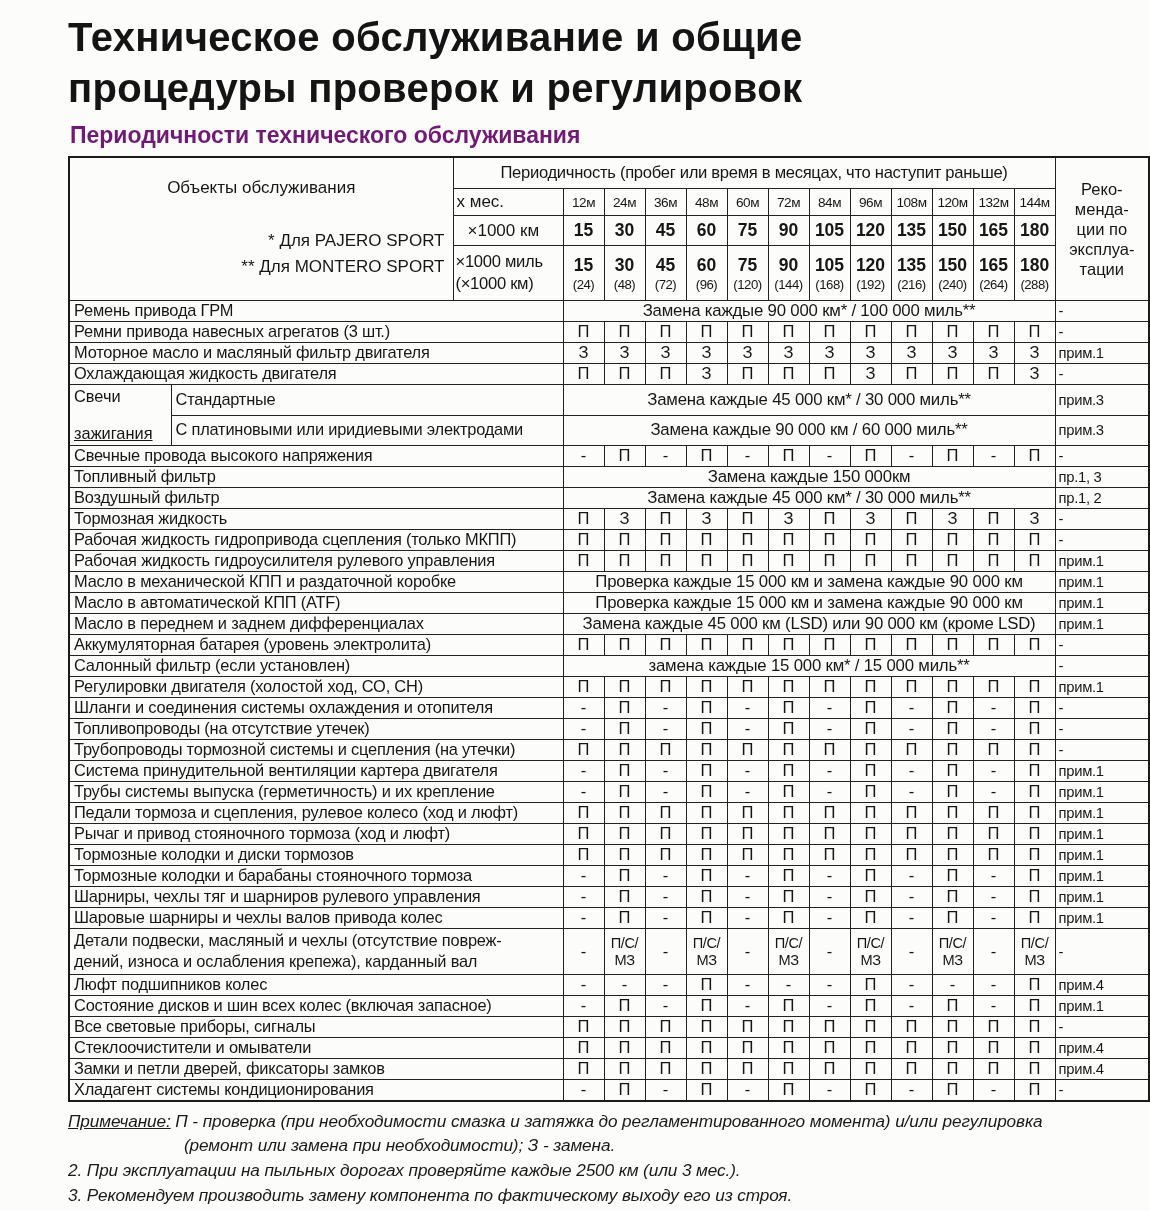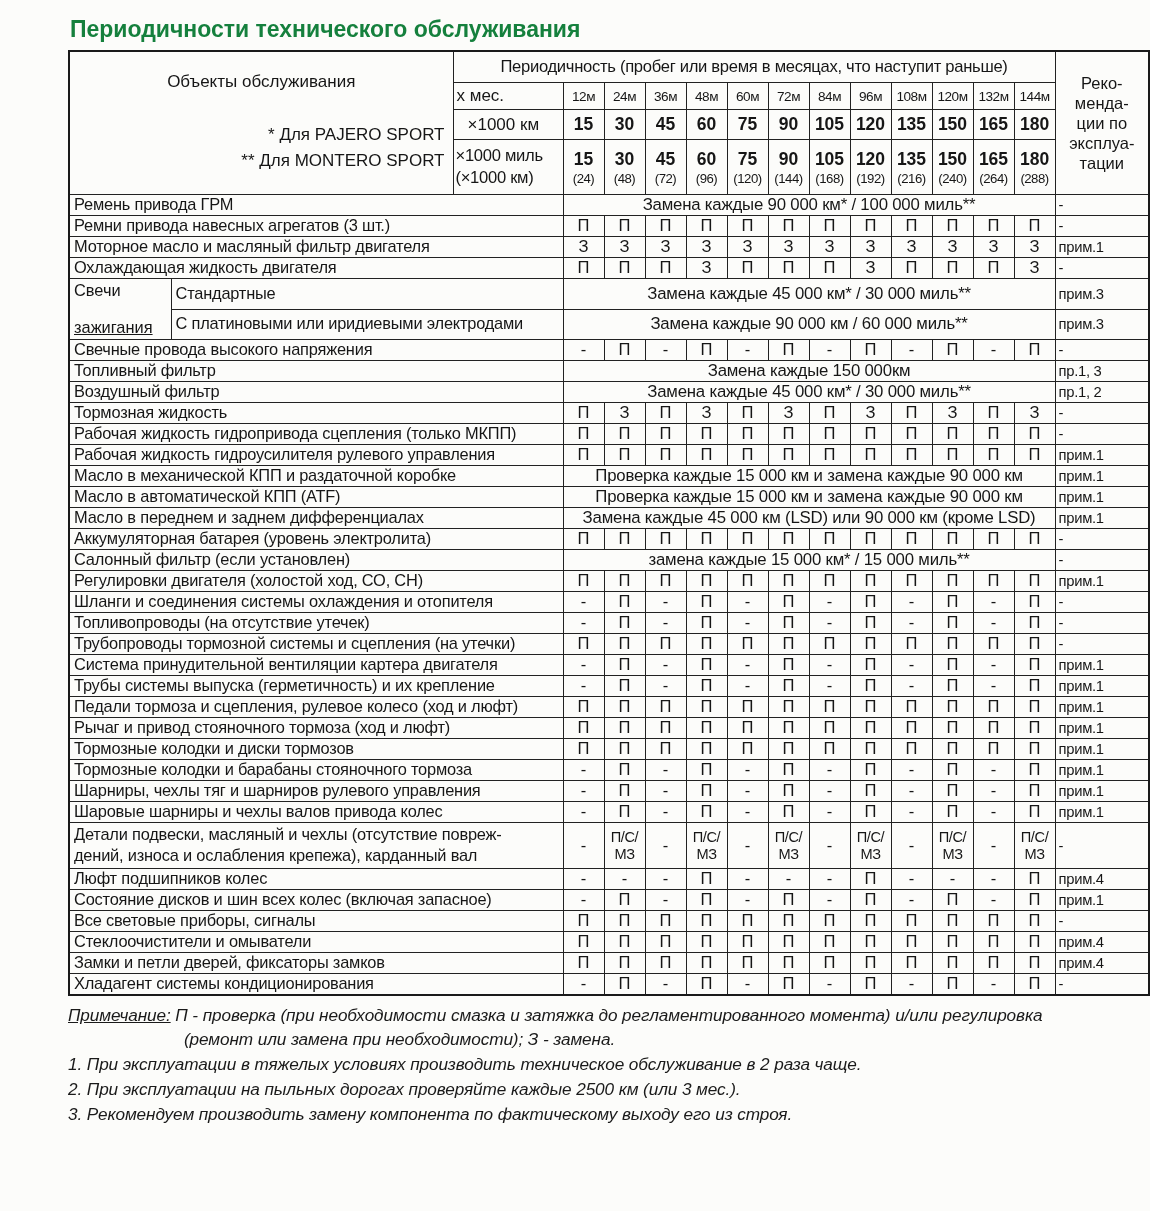--- a/index.html
+++ b/index.html
@@ -9,21 +9,21 @@
     color:#161616;
     font-family:"Liberation Sans", sans-serif;
     -webkit-font-smoothing:antialiased;
   }
   .page{padding:8px 2px 0 68px;width:1080px;}
   .doc-title{
     font-size:40px;font-weight:700;line-height:51px;
     letter-spacing:.3px;margin:4px 0 6px 0;color:#141414;
   }
   .doc-subtitle{
-    font-size:23px;font-weight:700;margin:8px 0 7px 2px;color:#15803d;
+    font-size:23px;font-weight:700;margin:8px 0 7px 2px;color:#701a75;
   }
   table.sched{
     border-collapse:collapse;table-layout:fixed;
     width:1080px;
     border:2.5px solid #1a1a1a;
   }
   table.sched td{
     border:1.6px solid #222;
     overflow:hidden;
     vertical-align:middle;
@@ -57,20 +57,24 @@
   
   .notes{margin-top:7px;font-style:italic;font-size:17.2px;line-height:24px;color:#1a1a1a;letter-spacing:-0.1px;}
   .note-main .u{text-decoration:underline;}
   .note-cont{padding-left:116px;}
   .note-item{margin-top:1px;}
 </style>
 </head>
 <body>
 
 <div class="page">
+  <div class="doc-title">
+    <span>Техническое обслуживание и общие</span><br>
+    <span>процедуры проверок и регулировок</span>
+  </div>
   <div class="doc-subtitle">Периодичности технического обслуживания</div>
 
   <table class="sched">
     <colgroup>
       <col style="width:102px">
         <col style="width:282px">
         <col style="width:110px">
       <col style="width:41px">
         <col style="width:41px">
         <col style="width:41px">
@@ -671,18 +675,17 @@
           <td class="rec">-</td>
         </tr>
       </tbody>
   </table>
 
   <div class="notes">
     <div class="note-main">
       <span class="u">Примечание:</span><span> П - проверка (при необходимости смазка и затяжка до регламентированного момента) и/или регулировка</span><br>
       <span class="note-cont">(ремонт или замена при необходимости); З - замена.</span>
     </div>
-    <div class="note-item">1. При эксплуатации в тяжелых условиях производить техническое обслуживание в 2 раза чаще.</div>
     <div class="note-item">2. При эксплуатации на пыльных дорогах проверяйте каждые 2500 км (или 3 мес.).</div>
     <div class="note-item">3. Рекомендуем производить замену компонента по фактическому выходу его из строя.</div>
 
   </div>
 </div>
 
 </body></html>

